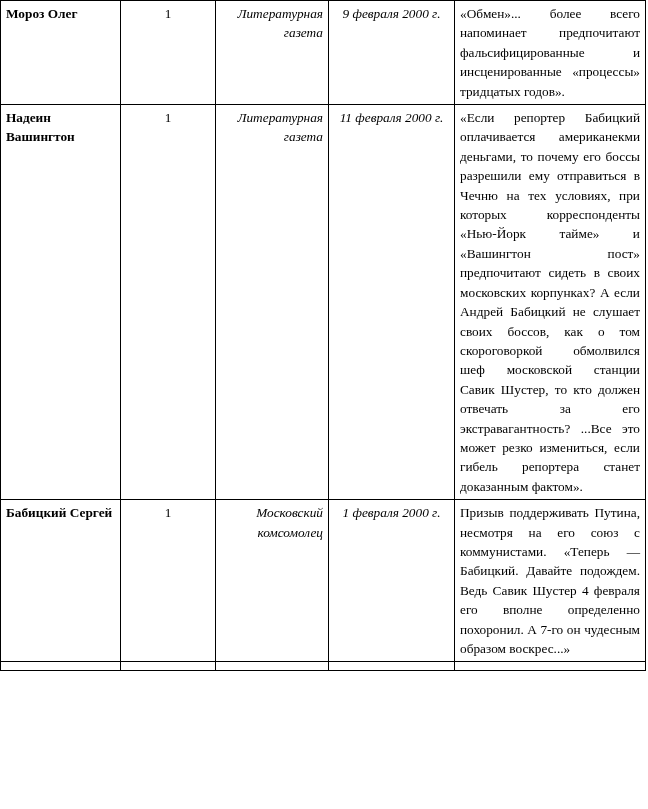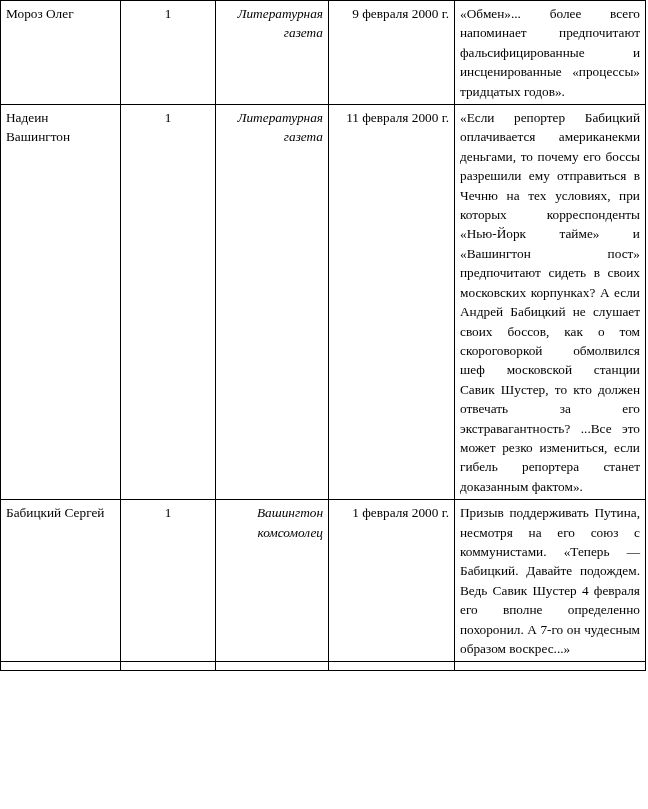--- a/index.html
+++ b/index.html
@@ -35,33 +35,34 @@
     line-height: 1.46;
   }
   
   col.c-name   { width: 120px; }
   col.c-count  { width:  95px; }
   col.c-source { width: 113px; }
   col.c-date   { width: 126px; }
   col.c-quote  { width: 191px; }
 
   .cell-name {
-    font-weight: normal;
+    font-weight: bold;
     text-align: left;
   }
   .cell-count {
     text-align: center;
     font-weight: normal;
   }
   .cell-source {
     font-style: italic;
     text-align: right;
   }
   .cell-date {
-    text-align: right;
+    text-align: center;
+    font-style: italic;
   }
   .cell-quote {
     text-align: justify;
     text-justify: inter-word;
     hyphens: none;
   }
   
   tr.partial-row td {
     height: 8px;
     padding: 0;
@@ -90,21 +91,21 @@
       <tr>
         <td class="cell-name">Надеин Вашингтон</td>
         <td class="cell-count">1</td>
         <td class="cell-source">Литературная газета</td>
         <td class="cell-date">11 февраля 2000 г.</td>
         <td class="cell-quote">«Если репортер Бабицкий оплачивается американекми деньгами, то почему его боссы разрешили ему отправиться в Чечню на тех условиях, при которых корреспонденты «Нью-Йорк тайме» и «Вашингтон пост» предпочитают сидеть в своих московских корпунках? А если Андрей Бабицкий не слушает своих боссов, как о том скороговоркой обмолвился шеф московской станции Савик Шустер, то кто должен отвечать за его экстравагантность? ...Все это может резко измениться, если гибель репортера станет доказанным фактом».</td>
       </tr>
       <tr>
         <td class="cell-name">Бабицкий Сергей</td>
         <td class="cell-count">1</td>
-        <td class="cell-source">Вашингтон комсомолец</td>
+        <td class="cell-source">Московский комсомолец</td>
         <td class="cell-date">1 февраля 2000 г.</td>
         <td class="cell-quote">Призыв поддерживать Путина, несмотря на его союз с коммунистами. «Теперь — Бабицкий. Давайте подождем. Ведь Савик Шустер 4 февраля его вполне определенно похоронил. А 7-го он чудесным образом воскрес...»</td>
       </tr>
       <tr class="partial-row">
         <td></td>
         <td></td>
         <td></td>
         <td></td>
         <td></td>
       </tr>

